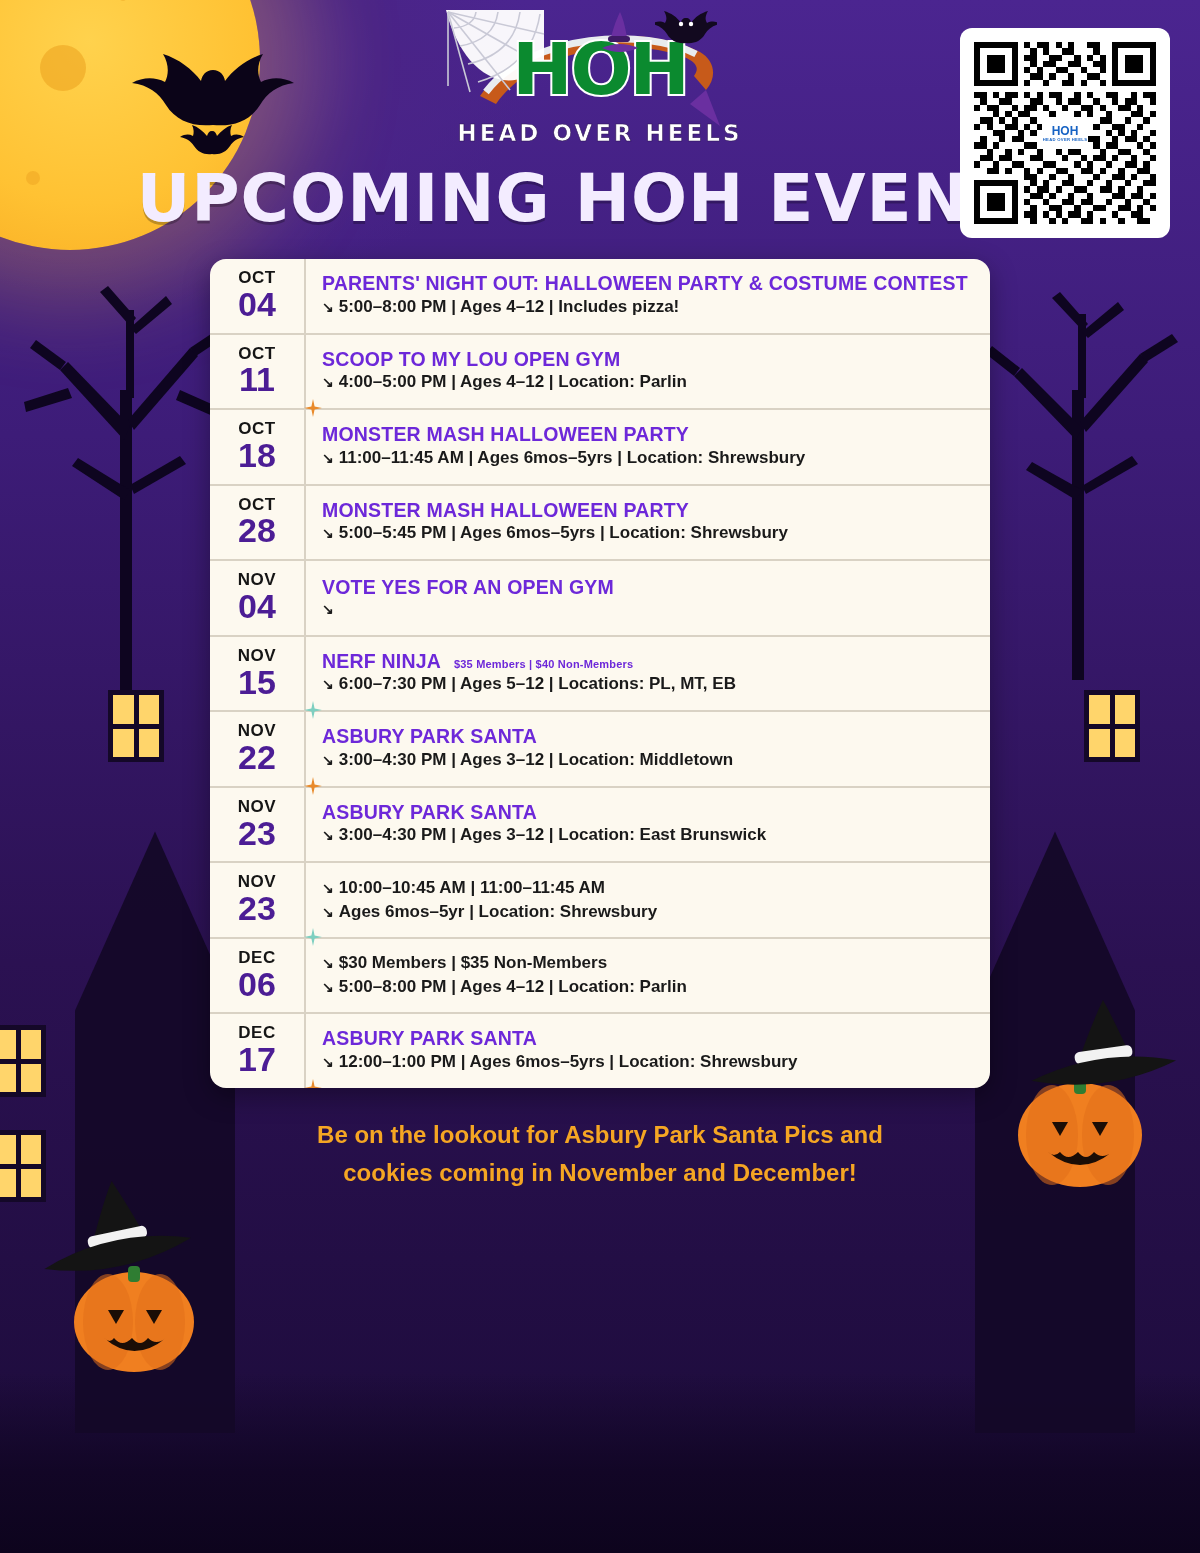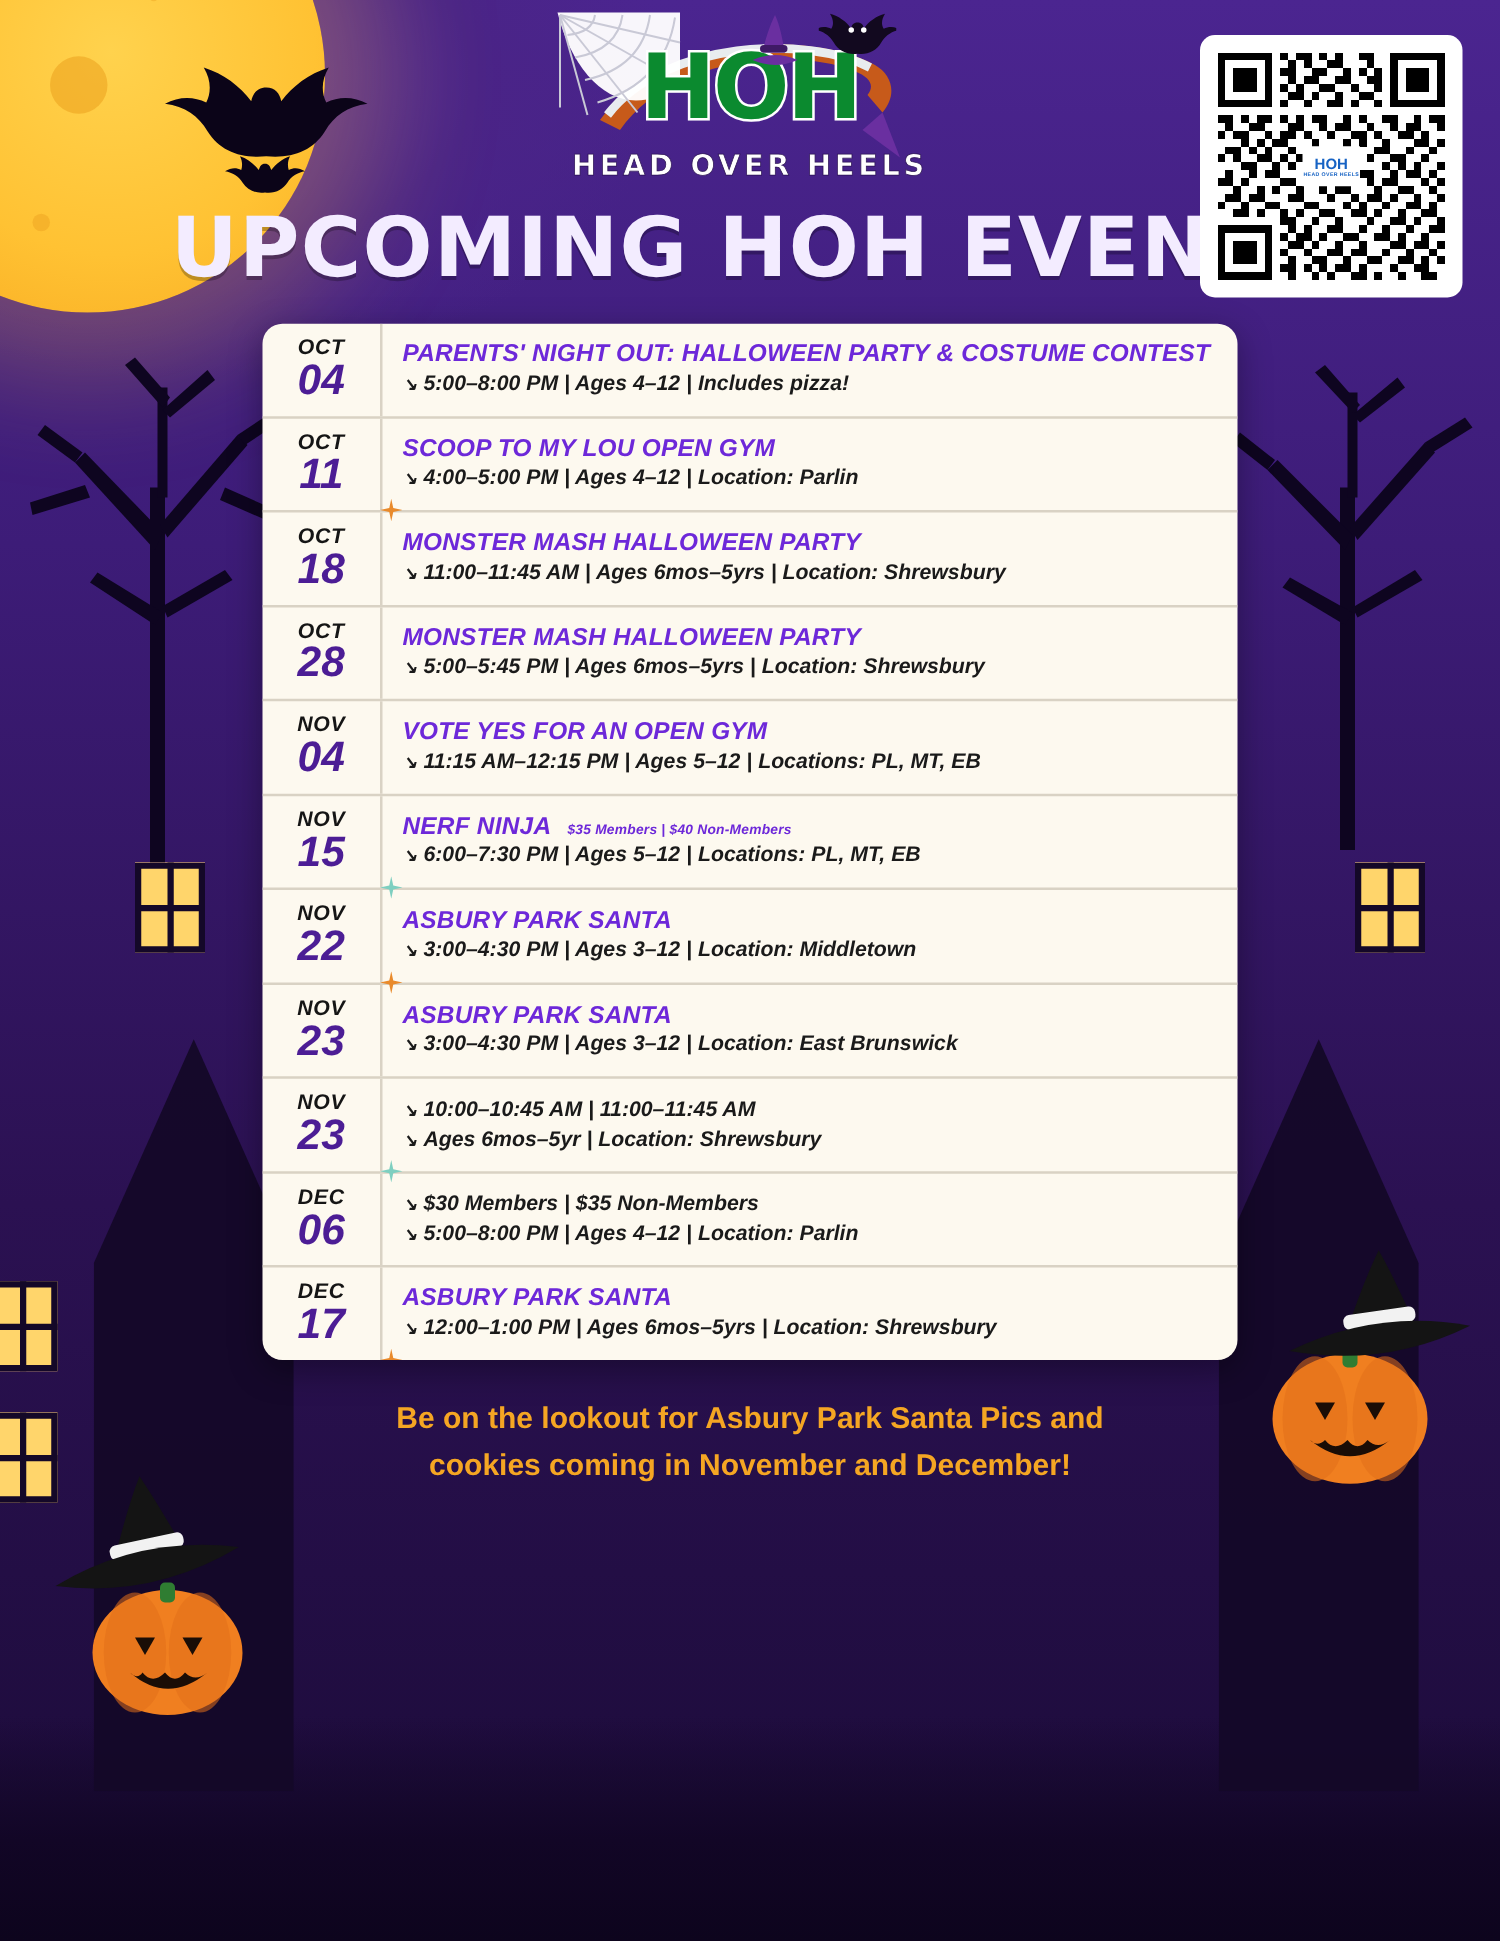--- a/index.html
+++ b/index.html
@@ -145,21 +145,20 @@
     background: #fdf9ef;
     border-radius: 16px;
     box-shadow: 0 8px 26px rgba(0,0,0,0.35);
     overflow: hidden;
   }
   .row {
     display: flex;
     align-items: stretch;
     border-bottom: 2px solid #d9d2c4;
     position: relative;
-    font-style: italic;
   }
   .row:last-child { border-bottom: none; }
   .date {
     flex: 0 0 96px;
     display: flex; flex-direction: column;
     align-items: center; justify-content: center;
     padding: 10px 4px;
     border-right: 2px solid #d9d2c4;
   }
   .date .m {
@@ -611,21 +610,20 @@
 
   <div class="row">
     <div class="date">
       <div class="m">NOV</div>
       <div class="d">04</div>
     </div>
     <div class="info">
       <div class="ev-title">VOTE YES FOR AN OPEN GYM</div>
       <div class="ev-line">
         <span class="arrow">↘</span>
-        <span>11:15 AM–12:15 PM  |  Ages 5–12  |  Locations: PL, MT, EB</span>
       </div>
     </div>
   </div>
 
   <div class="row">
     <div class="sparkle">
       <svg width="18" height="18" viewBox="0 0 18 18">
           <path d="M9 0 L10.6 7.4 L18 9 L10.6 10.6 L9 18 L7.4 10.6 L0 9 L7.4 7.4 Z" fill="#7ecfc0"></path>
         </svg>
     </div>

